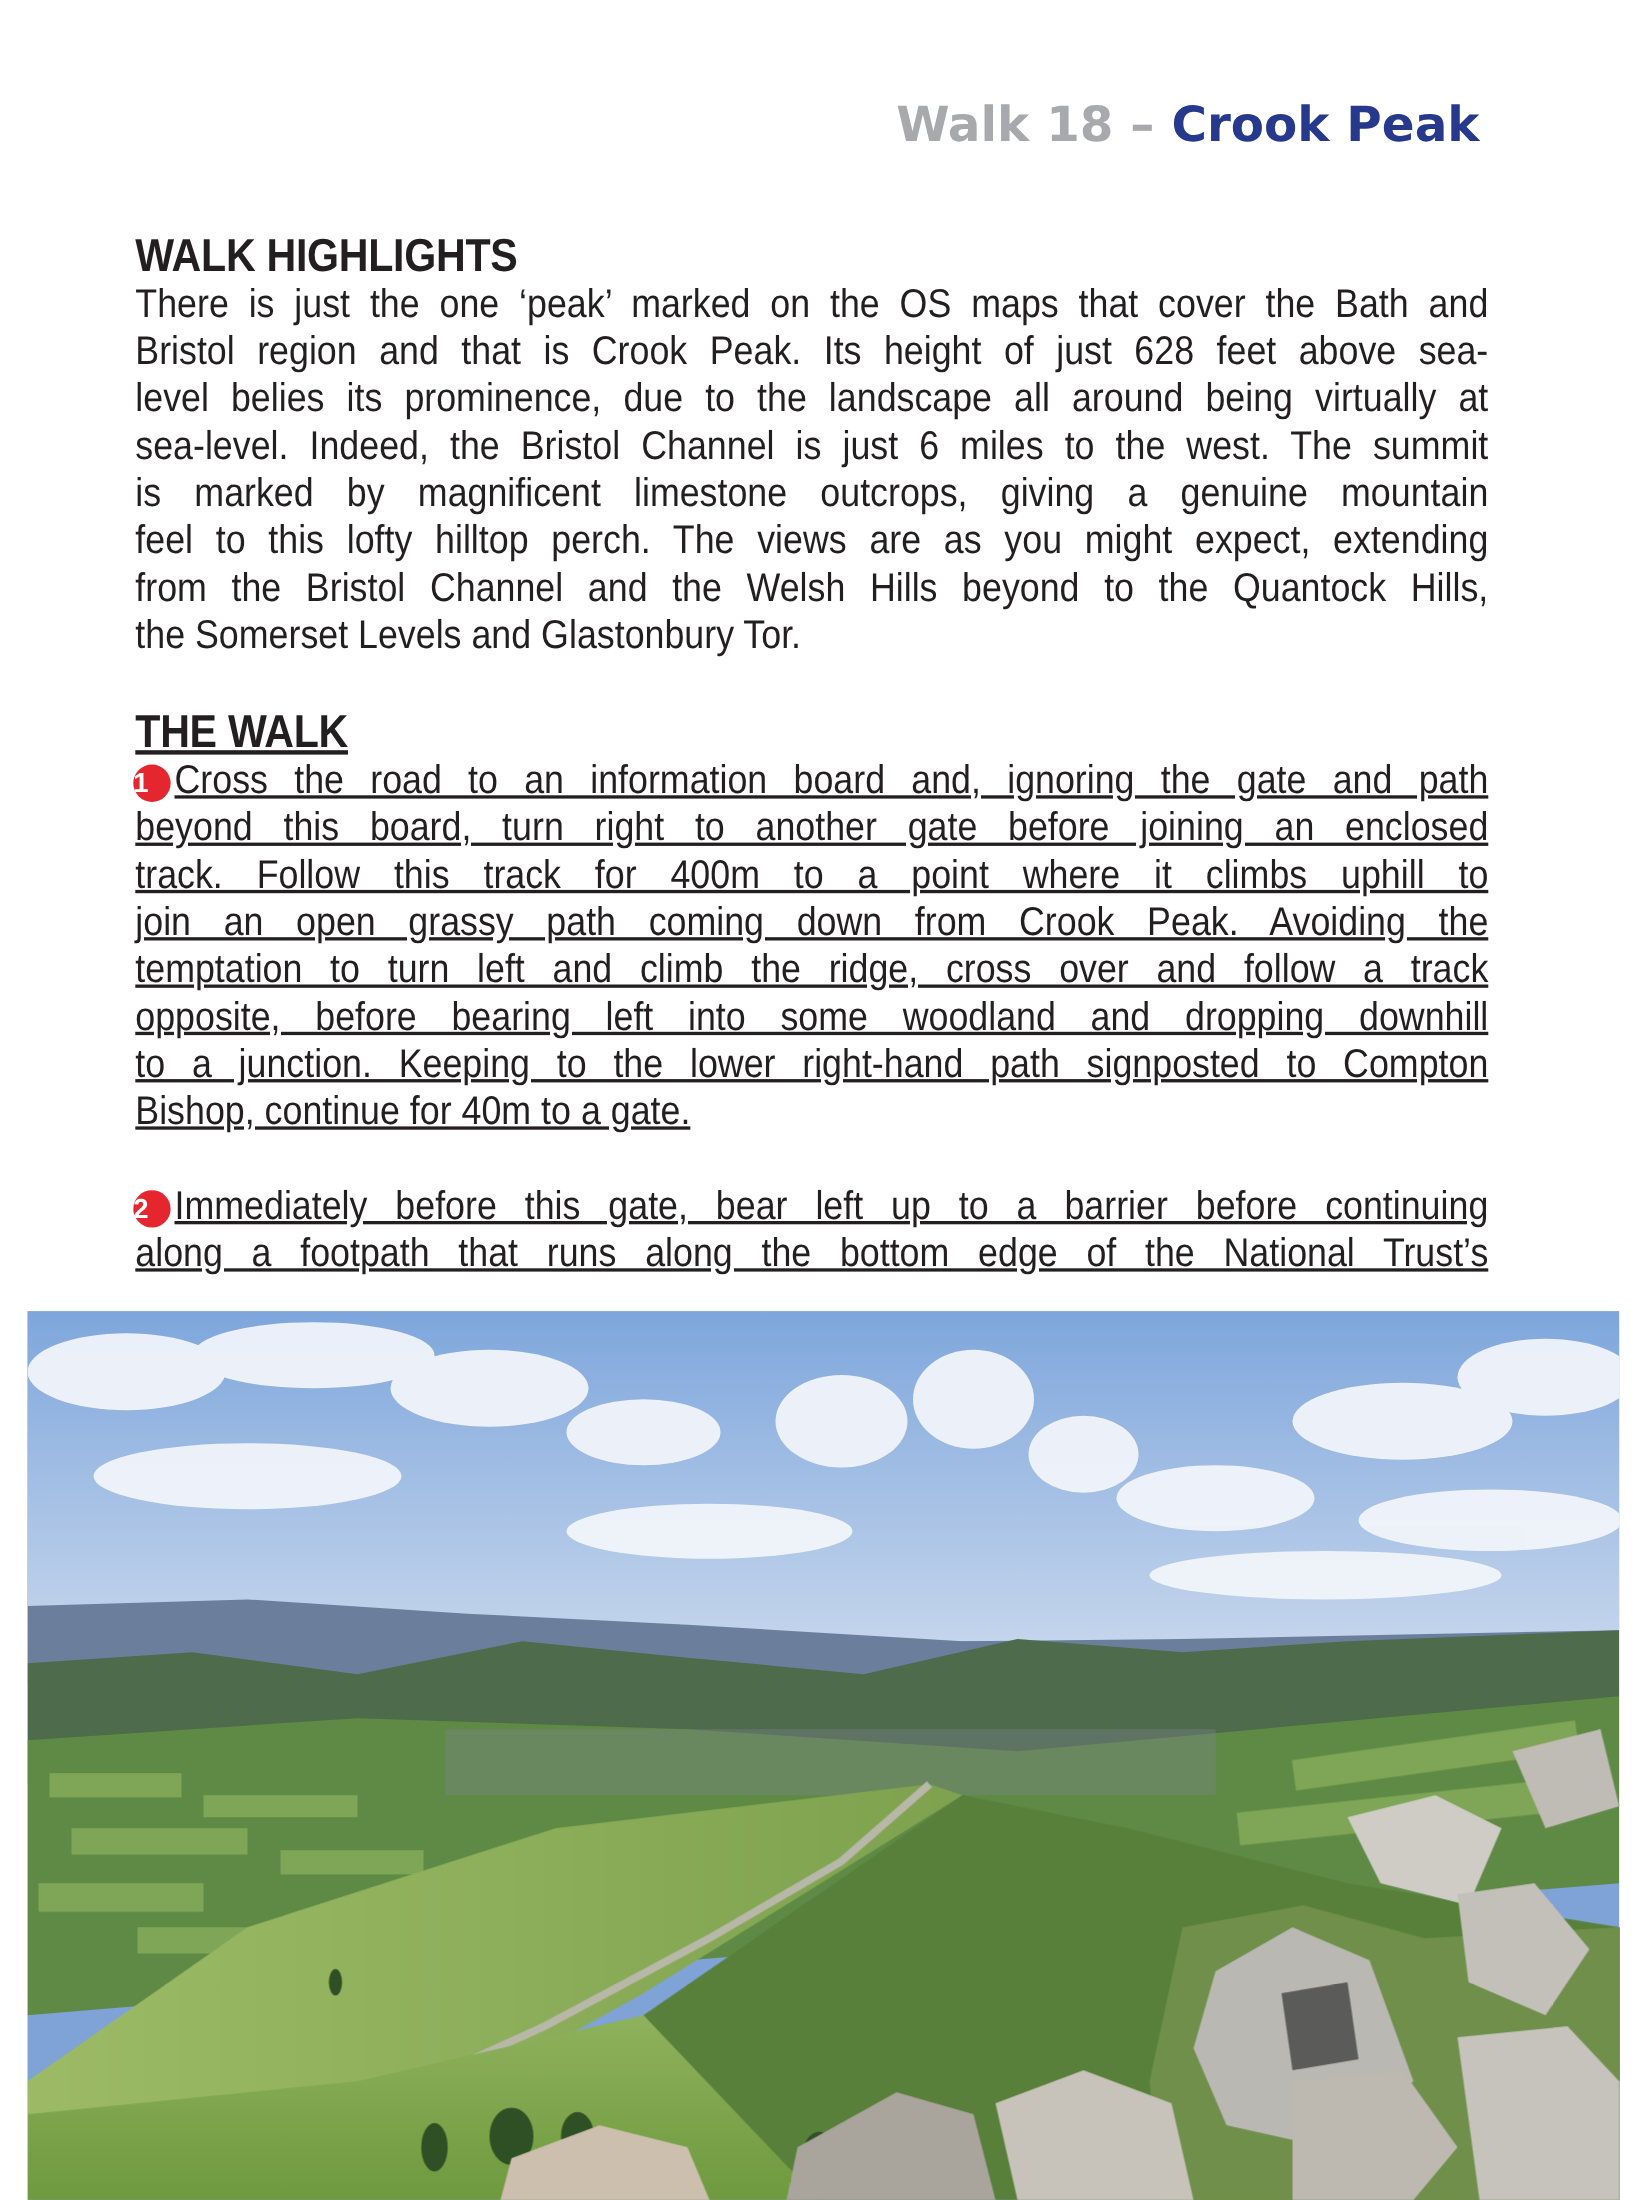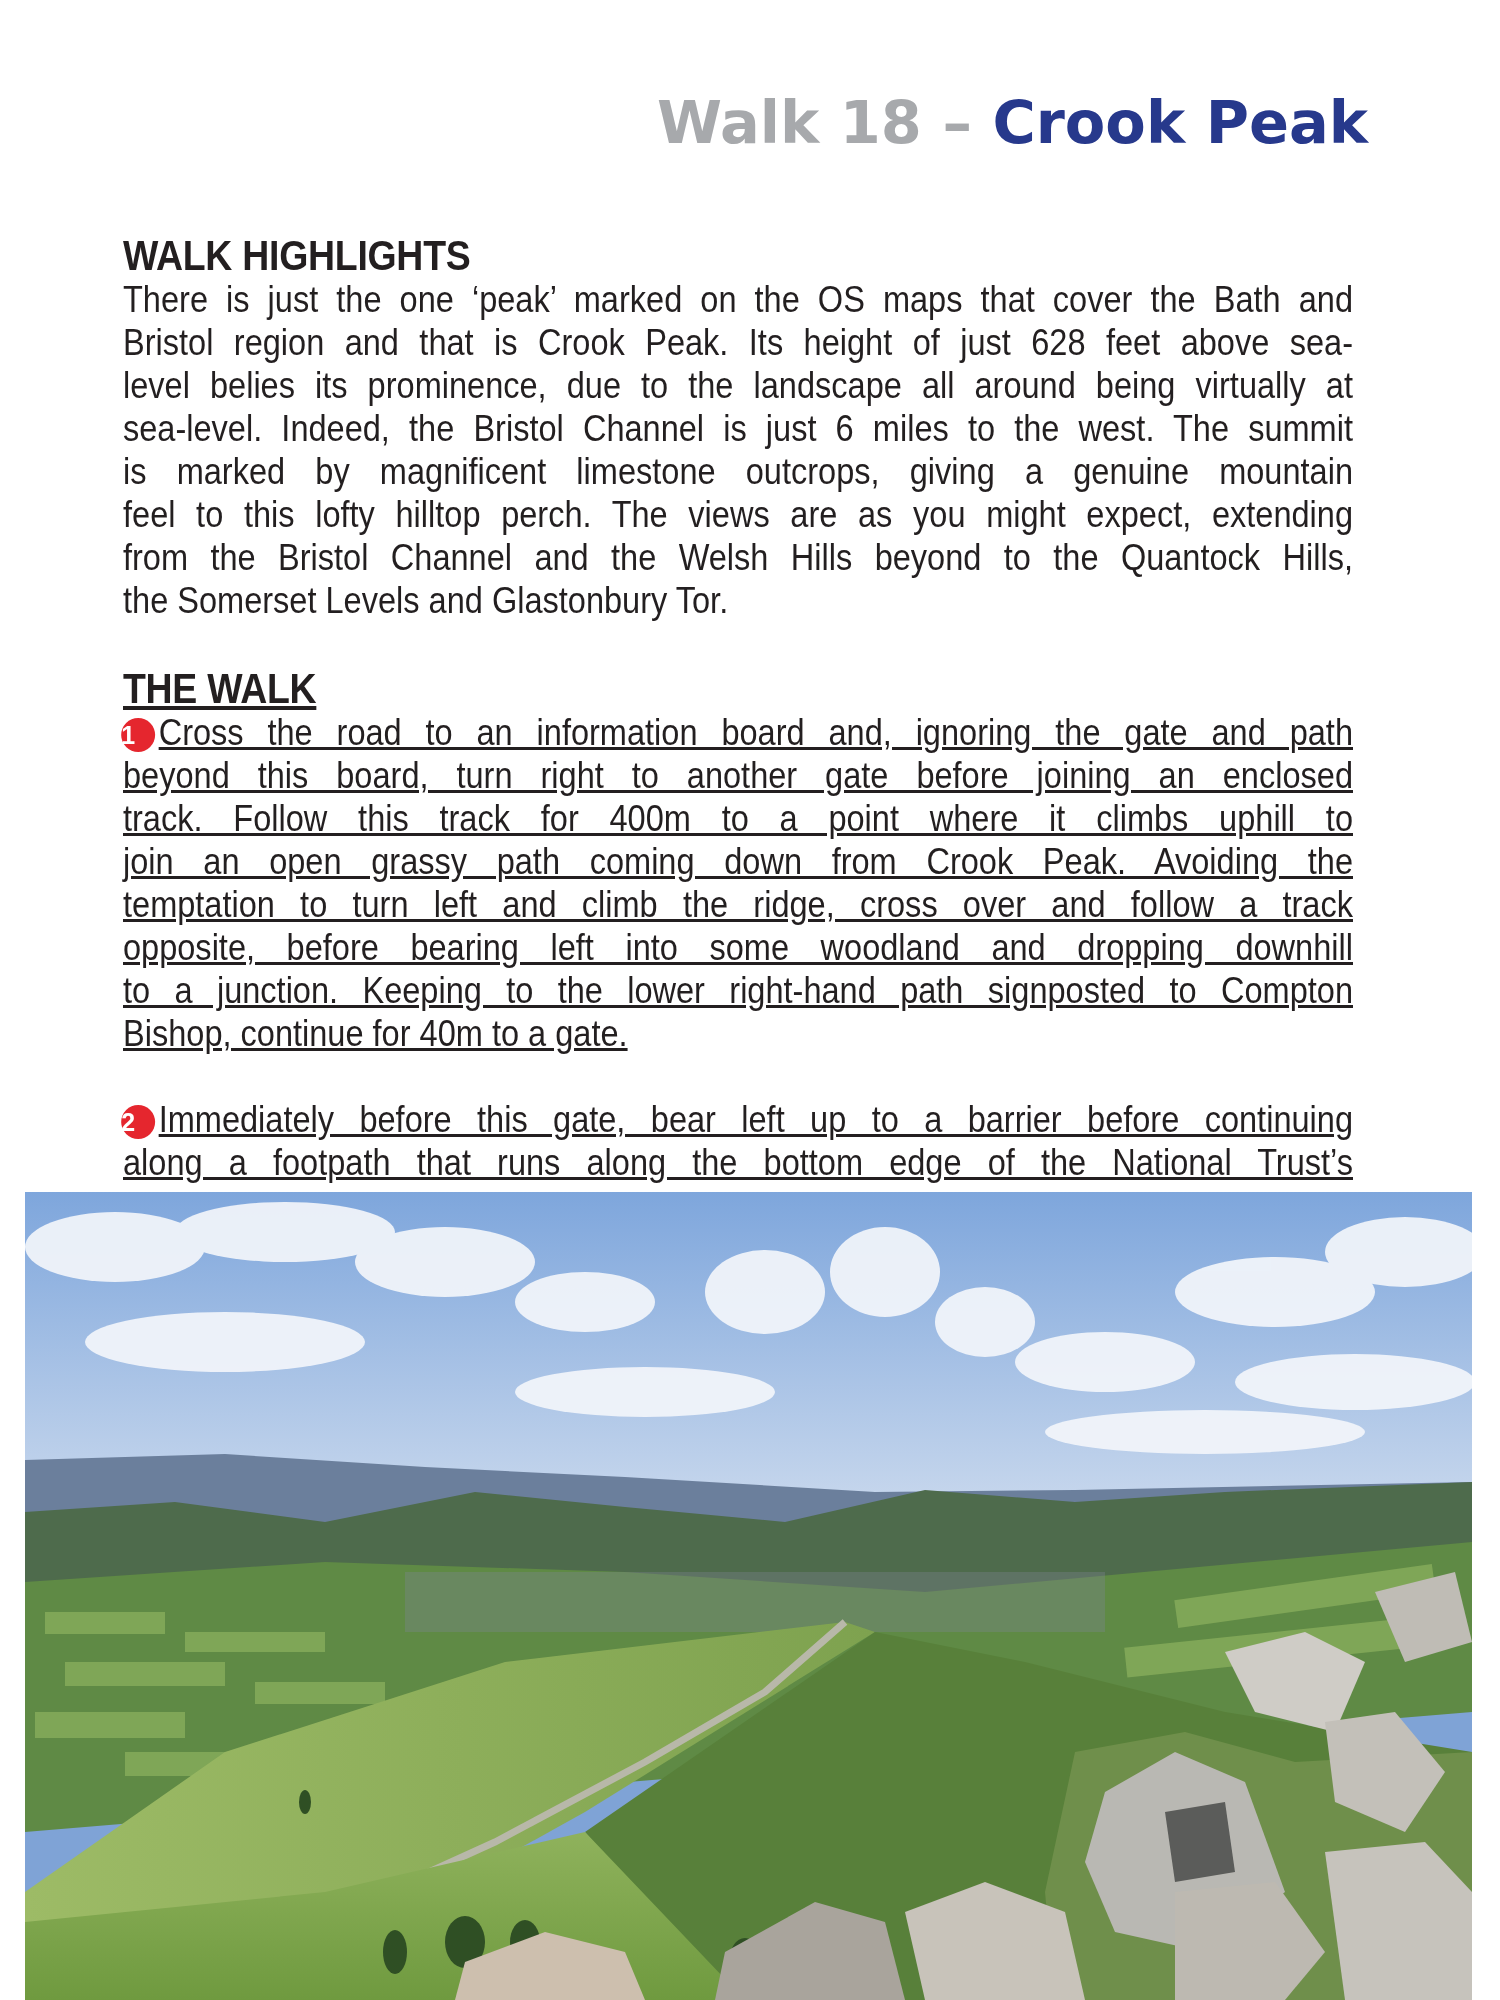--- a/index.html
+++ b/index.html
@@ -1,27 +1,27 @@
 <!DOCTYPE html>
 <html><head>
 <meta charset="utf-8">
 <style>
   html, body { margin: 0; padding: 0; background: #ffffff; }
   body { width: 1500px; height: 2000px; position: relative; overflow: hidden;
          font-family: "Liberation Sans", sans-serif; color: #231f20; }
 
   .page-title {
-    position: absolute; right: 132px; top: 88px;
-    font-family: "DejaVu Sans", sans-serif; font-weight: bold; font-size: 59px;
+    position: absolute; right: 155px; top: 88px;
+    font-family: "DejaVu Sans", sans-serif; font-weight: bold; font-size: 44px;
     letter-spacing: 0px; white-space: nowrap; text-align: center;
   }
   .title-prefix { color: #a7a9ac; }
   .title-name { color: #27398c; }
 
-  .col { position: absolute; left: 123px; width: 1230px; margin-top: 24px; }
+  .col { position: absolute; left: 123px; width: 1230px; }
   .narrow { width: 1380px; transform: scaleX(0.8913); transform-origin: 0 0; }
 
   .section-heading {
     font-family: "Liberation Sans", sans-serif; font-weight: bold;
     font-size: 42px; line-height: 44px; margin: 0; color: #231f20;
     letter-spacing: -0.3px;
   }
   .para {
     font-size: 36.5px; line-height: 43px; margin: 0;
     text-align: justify; text-align-last: left; color: #231f20;

